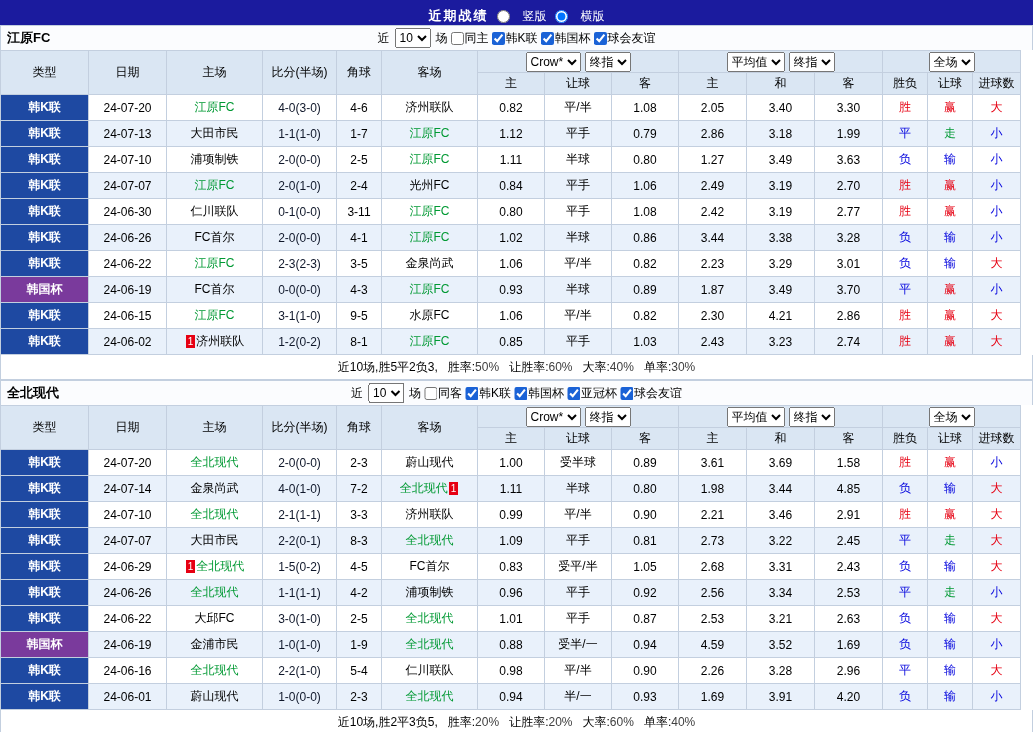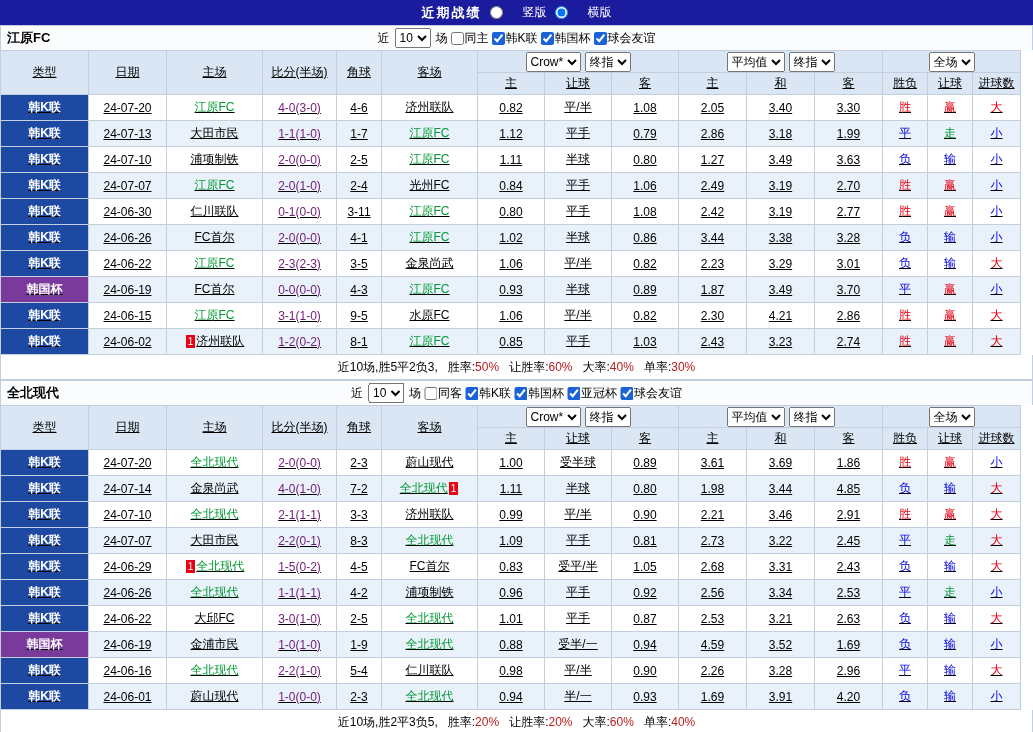--- a/index.html
+++ b/index.html
@@ -9,26 +9,26 @@
     font-family:"Liberation Sans","DejaVu Sans",sans-serif;
     font-size:12px;
     color:#000;
     background:#fff;
   }
   .topbar {
     height:25px;
     background:#1b1b9e;
     color:#fff;
     display:flex;
-    align-items:center;
+    align-items:flex-end;
     justify-content:center;
     gap:8px;
   }
   .topbar .title { font-weight:bold; font-size:13px; letter-spacing:2px; }
-  .topbar label { display:inline-flex; align-items:center; gap:20px; cursor:pointer; }
+  .topbar label { display:inline-flex; align-items:center; gap:13px; cursor:pointer; }
   .topbar input { margin:0; }
 
   .section { width:1033px; }
   .filterbar {
     position:relative;
     height:25px;
     border:1px solid #c3cfdf;
     border-bottom:none;
     background:#fbfcfe;
     display:flex;
@@ -42,35 +42,35 @@
     transform:translateX(-50%);
     display:flex;
     align-items:center;
     gap:3px;
     white-space:nowrap;
   }
   .chk { display:inline-flex; align-items:center; gap:1px; }
   .chk input { margin:0; accent-color:#1a62d6; }
   .hdr-select { font-size:12px; height:20px; padding:0; margin:0 2px; font-family:inherit; }
 
-  table.stats { width:923px; border-collapse:collapse; table-layout:fixed;text-decoration:underline; }
+  table.stats { width:923px; border-collapse:collapse; table-layout:fixed; }
   .stats th, .stats td {
     border:1px solid #c3cfdf;
     text-align:center;
     padding:0 2px;
     white-space:nowrap;
     overflow:hidden;
   }
   .stats thead th { background:#dae6f3; font-weight:normal; height:22px; color:#000; }
   .stats tbody td { height:26px; }
   .stats tr.alt { background:#e9f1fb; }
   .stats td.type { background:#1e49a2; color:#fff; font-weight:bold; }
   .stats td.type.cup { background:#7a3a9c; }
   .team-label.hl { color:#009933; }
-  .score { color:#701a75; }
+  .score { color:#0f172a; }
   .badge {
     display:inline-block;
     background:#e60012;
     color:#fff;
     font-size:10px;
     line-height:13px;
     padding:0 2px;
     margin:0 1px;
     vertical-align:middle;
   }
@@ -80,21 +80,21 @@
 
   .summary {
     height:25px;
     border:1px solid #c3cfdf;
     border-top:none;
     display:flex;
     align-items:center;
     justify-content:center;
   }
   .slabel { margin-left:10px; }
-  .sval { color:#b91c1c; }
+  .sval { color:#404040; }
 </style>
 </head>
 <body>
 
 <div class="page">
   <div class="topbar">
     <span class="title">近期战绩</span>
     <label class="radio">
       <input type="radio" name="layout" style="">
       <span>竖版</span>
@@ -434,21 +434,21 @@
               <td class="date">24-07-20</td>
               <td class="team"><span class="team-label hl">全北现代</span></td>
               <td class="score">2-0(0-0)</td>
               <td class="corner">2-3</td>
               <td class="team"><span class="team-label">蔚山现代</span></td>
               <td class="odds">1.00</td>
               <td class="odds">受半球</td>
               <td class="odds">0.89</td>
               <td class="odds">3.61</td>
               <td class="odds">3.69</td>
-              <td class="odds">1.86</td>
+              <td class="odds">1.58</td>
               <td class="res c-r">胜</td>
               <td class="res c-r">赢</td>
               <td class="res c-b">小</td>
             </tr>
             <tr class="alt">
               <td class="type league">韩K联</td>
               <td class="date">24-07-14</td>
               <td class="team"><span class="team-label">金泉尚武</span></td>
               <td class="score">4-0(1-0)</td>
               <td class="corner">7-2</td>

